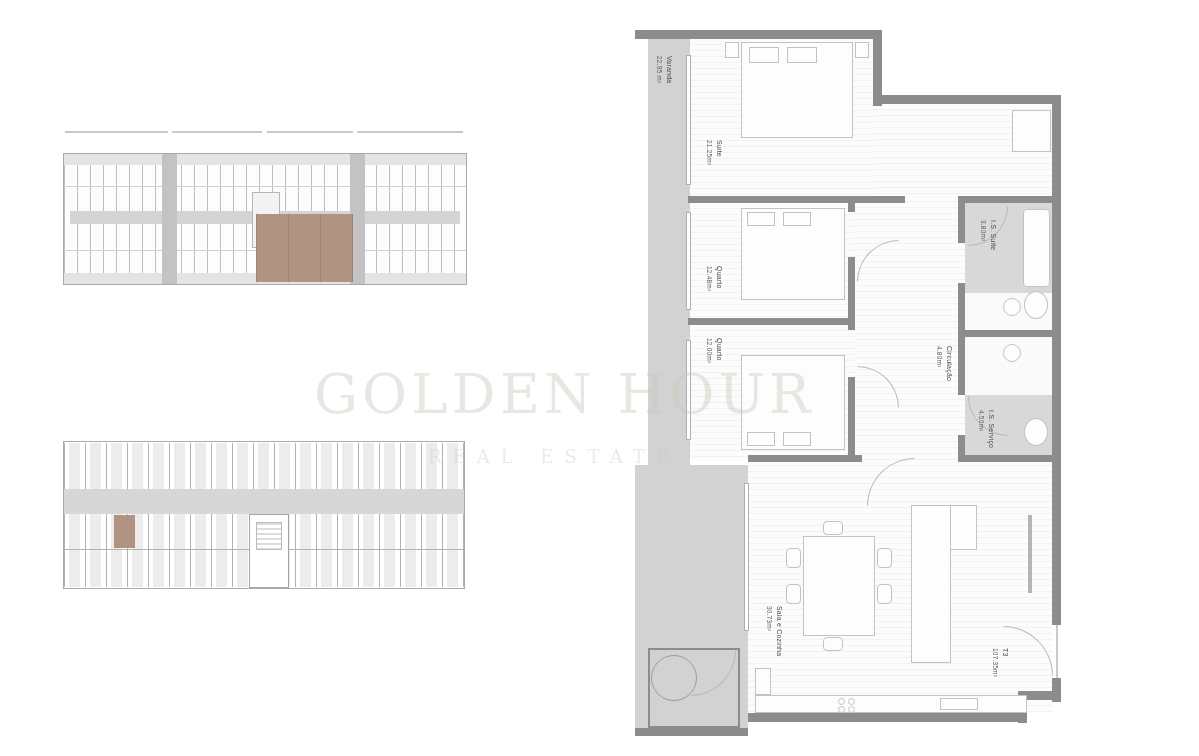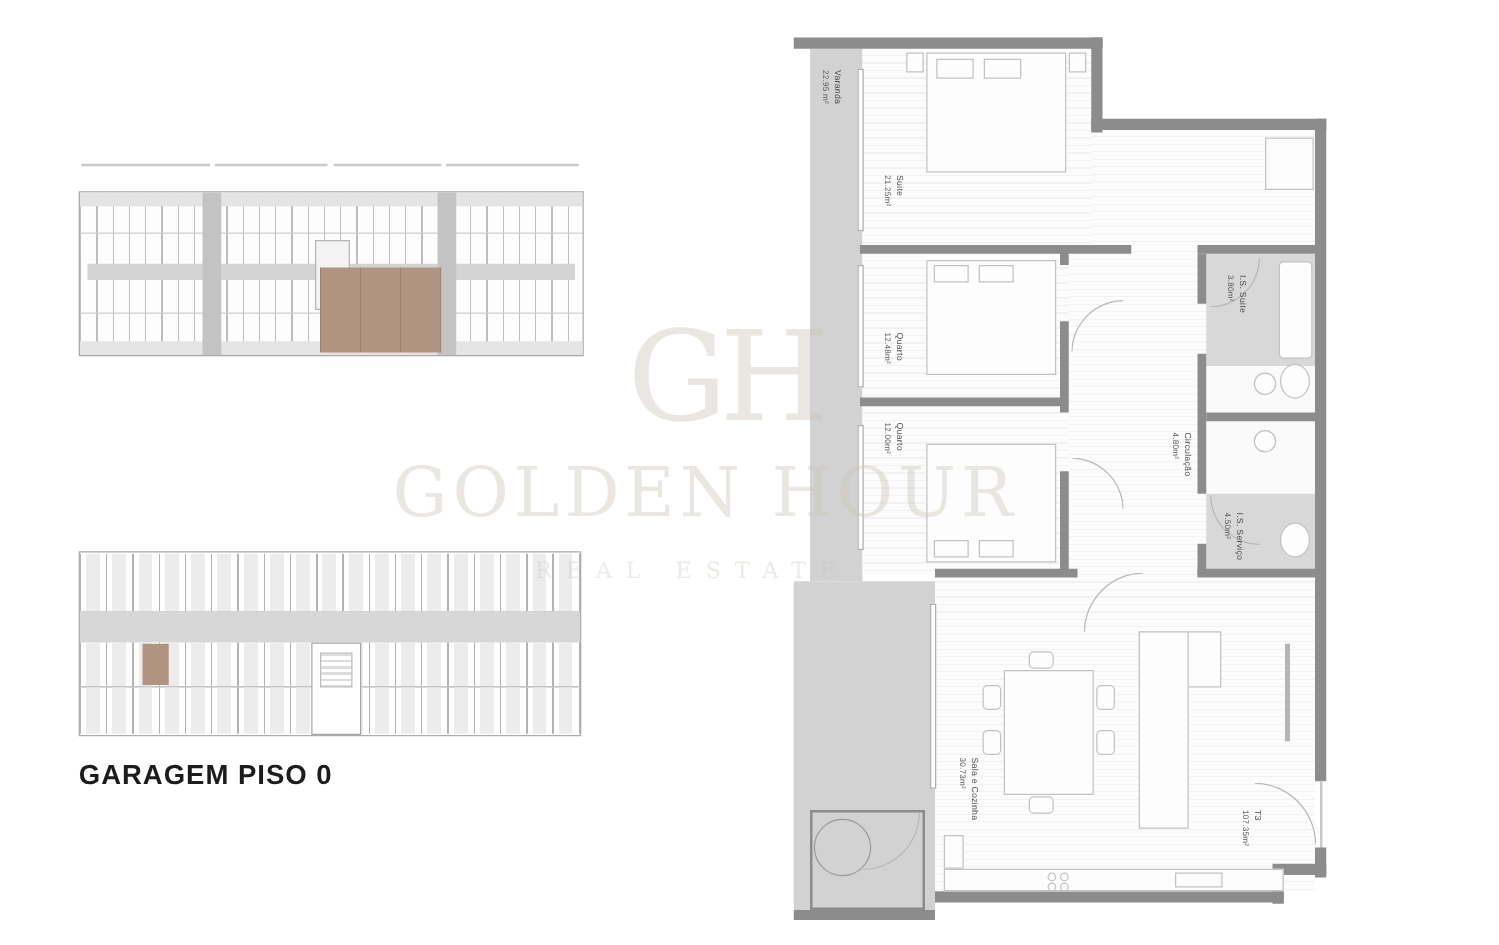--- a/index.html
+++ b/index.html
@@ -61,21 +61,20 @@
   .rlabel{position:absolute;writing-mode:vertical-rl;color:#4b4b4b;font-size:7px;line-height:1.4;
           white-space:nowrap;z-index:20;letter-spacing:.2px;}
   .rlabel .a{display:block;font-size:6.5px;color:#5a5a5a;}
   .tv{position:absolute;background:#b5b5b5;}
 </style>
 </head>
 <body>
 
 <div id="canvas">
 
-  <div class="wm wm-mono">GH</div>
   <div class="wm wm-name">GOLDEN HOUR</div>
   <div class="wm wm-tag">REAL ESTATE</div>
 
   <div class="keyplan">
     <div class="kp-line" style="left:2px;width:103px;"></div>
     <div class="kp-line" style="left:109px;width:90px;"></div>
     <div class="kp-line" style="left:204px;width:86px;"></div>
     <div class="kp-line" style="left:294px;width:106px;"></div>
     <div class="kp-slab">
       <div class="kp-balc" style="top:0;"></div>
@@ -89,23 +88,20 @@
   </div>
 
   <div class="garage">
     <div class="g-row" style="top:1px;height:46px;border-bottom:1px solid #b2b2b2;"></div>
     <div class="g-aisle"></div>
     <div class="g-row" style="top:72px;height:35px;border-bottom:1px solid #b2b2b2;"></div>
     <div class="g-row" style="top:108px;height:37px;"></div>
     <div class="g-core"></div>
     <div class="g-stairs"></div>
     <div class="g-unit"></div>
-  </div>
-  <div class="title" style="left:63px;top:607px;font-size:22px;">
-    <span>GARAGEM </span><b>PISO 0</b>
   </div>
 
   <div class="plan">
 
     <div class="gray" style="left:13px;top:11px;width:42px;height:426px;"></div>
     <div class="gray" style="left:0;top:437px;width:113px;height:263px;"></div>
 
     <div class="room" style="left:55px;top:11px;width:190px;height:164px;"></div>
     <div class="room" style="left:238px;top:76px;width:179px;height:99px;"></div>
     <div class="room" style="left:55px;top:175px;width:165px;height:122px;"></div>

